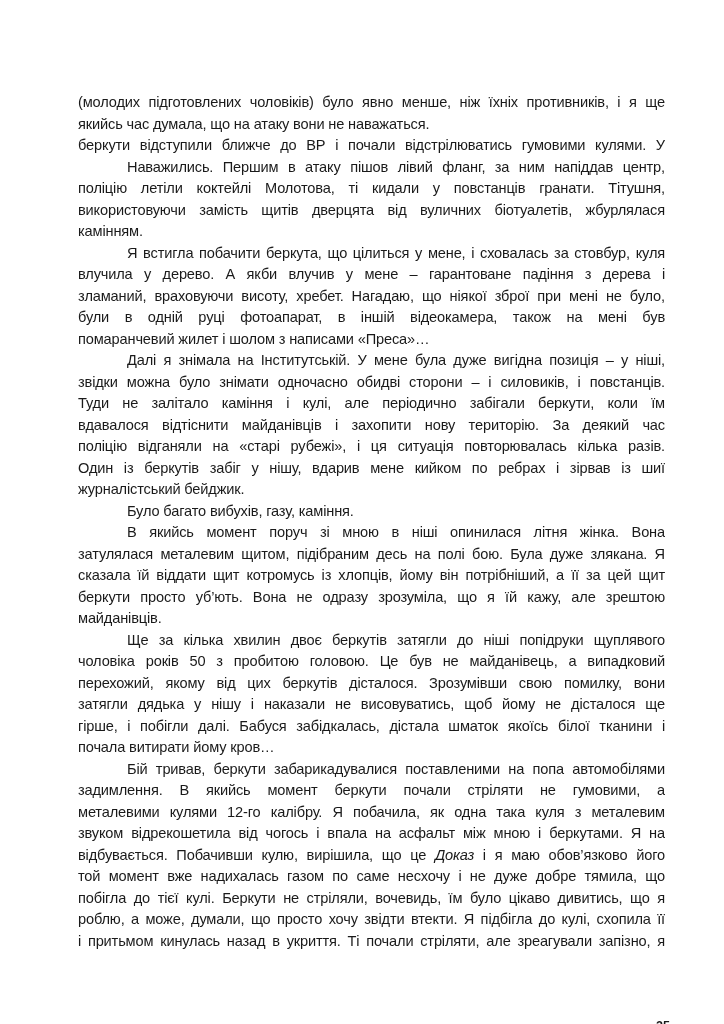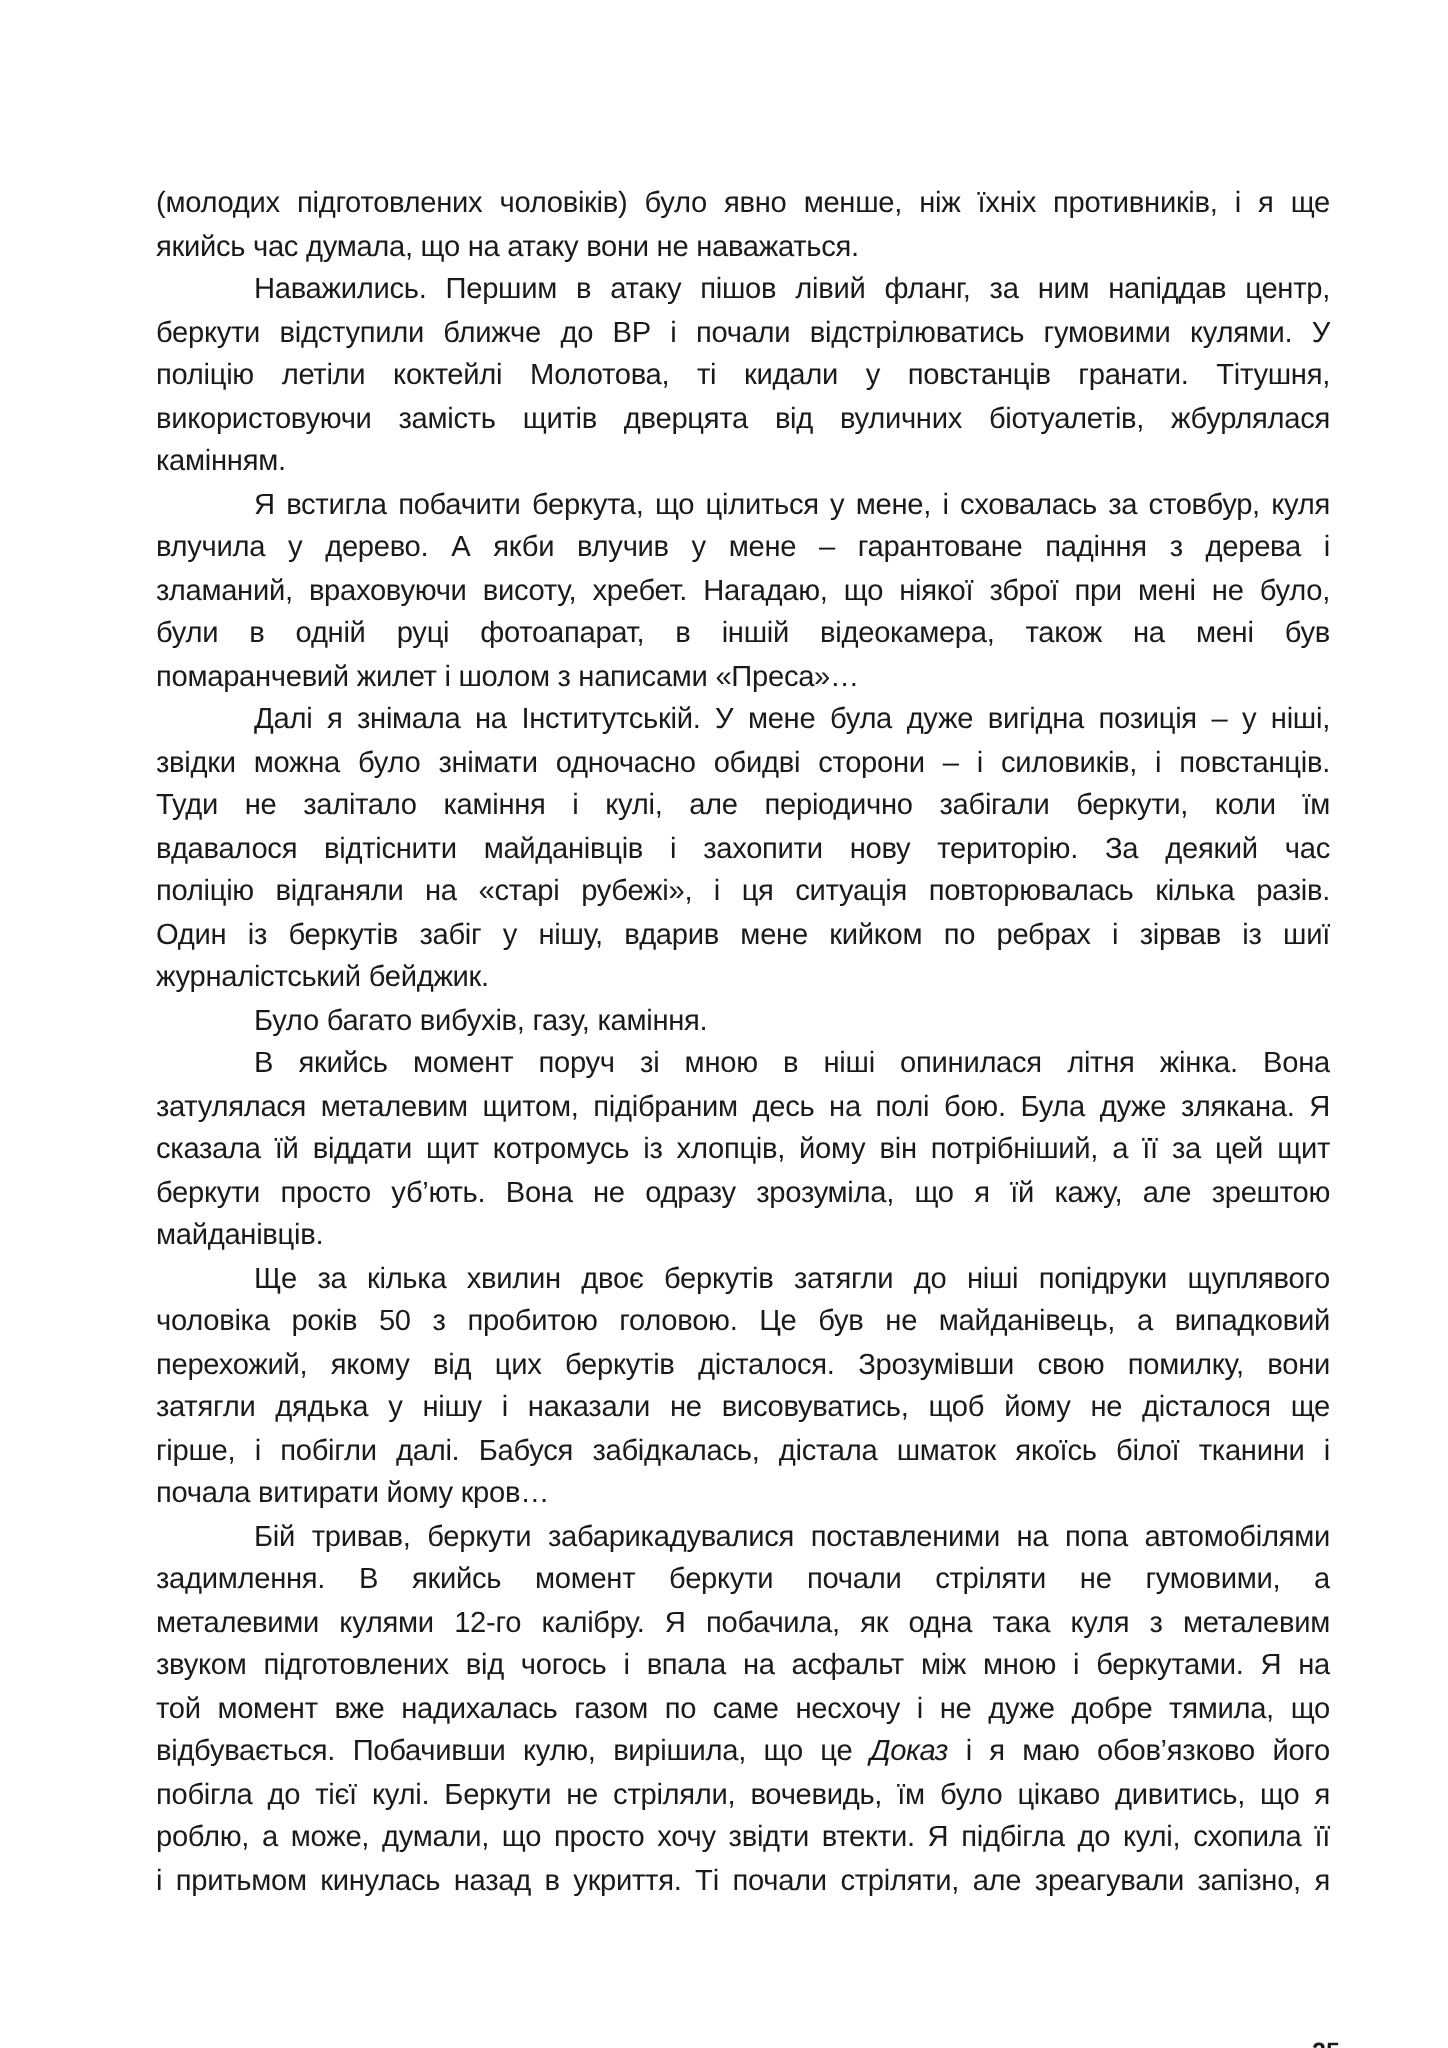--- a/index.html
+++ b/index.html
@@ -62,22 +62,22 @@
   </style>
 </head>
 <body>
 
 <div class="page">
   <div class="text-body">
 
     <span class="line">(молодих підготовлених чоловіків) було явно менше, ніж їхніх противників, і я ще</span>
     <span class="line last">якийсь час думала, що на атаку вони не наважаться.</span>
 
+    <span class="line">беркути відступили ближче до ВР і почали відстрілюватись гумовими кулями. У</span>
     <span class="line indent">Наважились. Першим в атаку пішов лівий фланг, за ним напіддав центр,</span>
-    <span class="line">беркути відступили ближче до ВР і почали відстрілюватись гумовими кулями. У</span>
     <span class="line">поліцію летіли коктейлі Молотова, ті кидали у повстанців гранати. Тітушня,</span>
     <span class="line">використовуючи замість щитів дверцята від вуличних біотуалетів, жбурлялася</span>
     <span class="line last">камінням.</span>
 
     <span class="line indent">Я встигла побачити беркута, що цілиться у мене, і сховалась за стовбур, куля</span>
     <span class="line">влучила у дерево. А якби влучив у мене – гарантоване падіння з дерева і</span>
     <span class="line">зламаний, враховуючи висоту, хребет. Нагадаю, що ніякої зброї при мені не було,</span>
     <span class="line">були в одній руці фотоапарат, в іншій відеокамера, також на мені був</span>
     <span class="line last">помаранчевий жилет і шолом з написами «Преса»…</span>
 
@@ -100,23 +100,23 @@
     <span class="line indent">Ще за кілька хвилин двоє беркутів затягли до ніші попідруки щуплявого</span>
     <span class="line">чоловіка років 50 з пробитою головою. Це був не майданівець, а випадковий</span>
     <span class="line">перехожий, якому від цих беркутів дісталося. Зрозумівши свою помилку, вони</span>
     <span class="line">затягли дядька у нішу і наказали не висовуватись, щоб йому не дісталося ще</span>
     <span class="line">гірше, і побігли далі. Бабуся забідкалась, дістала шматок якоїсь білої тканини і</span>
     <span class="line last">почала витирати йому кров…</span>
 
     <span class="line indent">Бій тривав, беркути забарикадувалися поставленими на попа автомобілями</span>
     <span class="line">задимлення. В якийсь момент беркути почали стріляти не гумовими, а</span>
     <span class="line">металевими кулями 12-го калібру. Я побачила, як одна така куля з металевим</span>
-    <span class="line">звуком підготовлених від чогось і впала на асфальт між мною і беркутами. Я на</span>
+    <span class="line">звуком відрекошетила від чогось і впала на асфальт між мною і беркутами. Я на</span>
+    <span class="line"><span>відбувається. Побачивши кулю, вирішила, що це </span><span class="italic">Доказ</span><span> і я маю обов’язково його</span></span>
     <span class="line">той момент вже надихалась газом по саме несхочу і не дуже добре тямила, що</span>
-    <span class="line"><span>відбувається. Побачивши кулю, вирішила, що це </span><span class="italic">Доказ</span><span> і я маю обов’язково його</span></span>
     <span class="line">побігла до тієї кулі. Беркути не стріляли, вочевидь, їм було цікаво дивитись, що я</span>
     <span class="line">роблю, а може, думали, що просто хочу звідти втекти. Я підбігла до кулі, схопила її</span>
     <span class="line">і притьмом кинулась назад в укриття. Ті почали стріляти, але зреагували запізно, я</span>
 
   </div>
 
   <div class="page-number">25</div>
 </div>
 
 </body></html>

